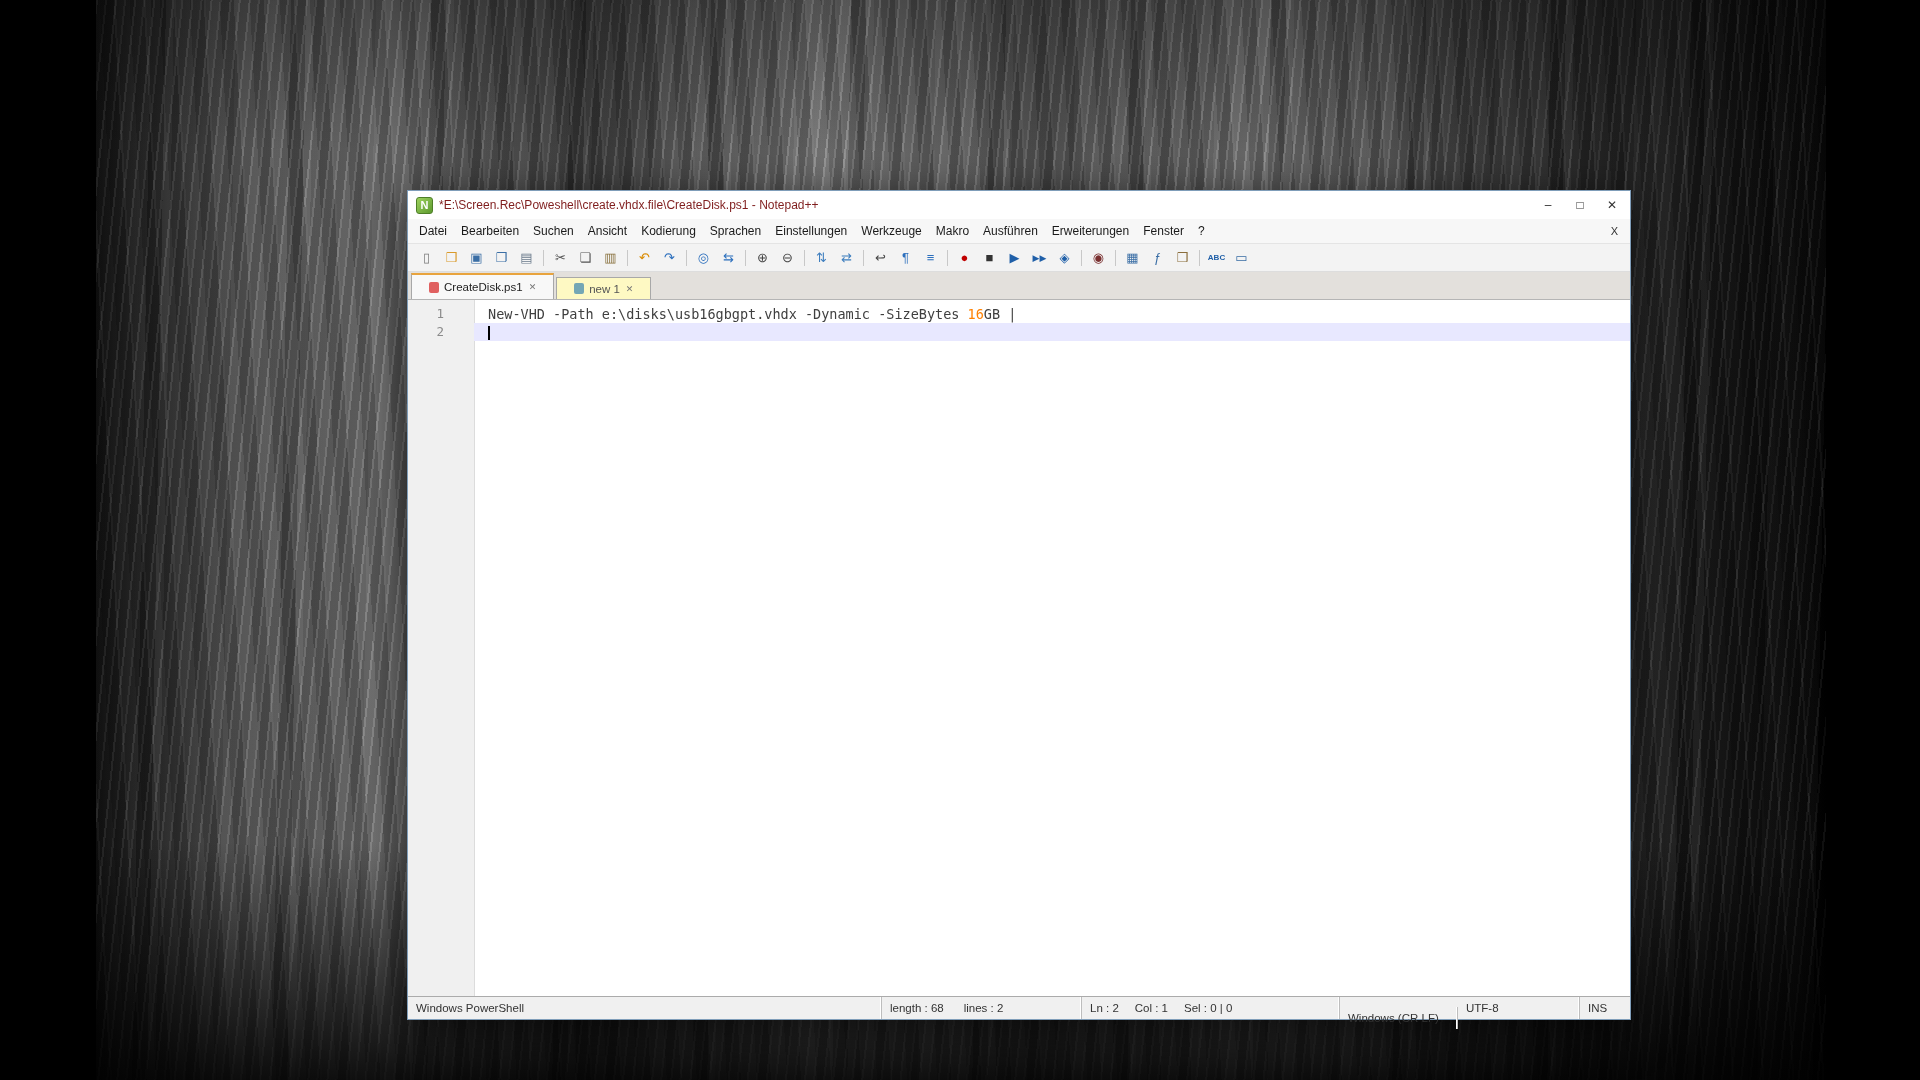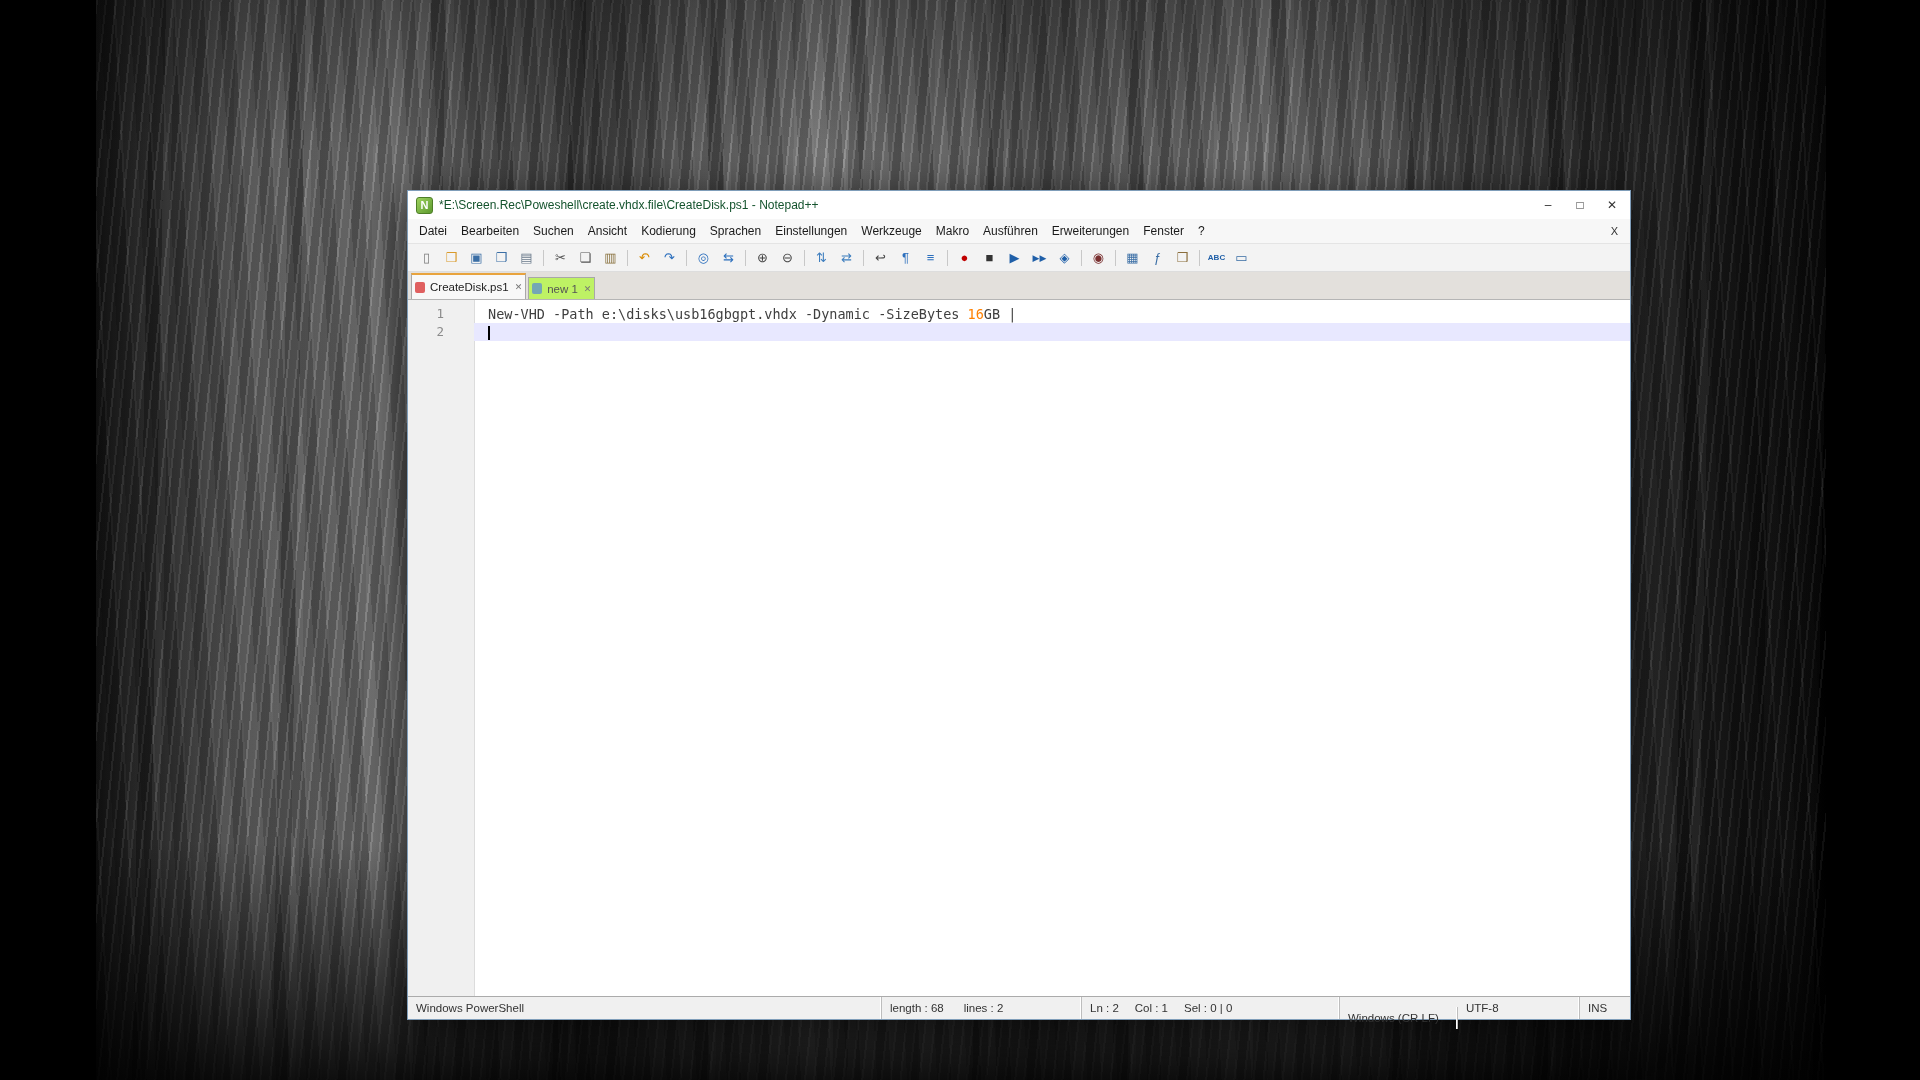--- a/index.html
+++ b/index.html
@@ -19,21 +19,21 @@
   
   #npp-window{position:absolute;left:407px;top:190px;width:1224px;height:830px;
     background:#f0f0f0;border:1px solid #7f9db9;box-shadow:0 10px 40px rgba(0,0,0,.65);
     display:flex;flex-direction:column;box-sizing:border-box;}
 
   
   .titlebar{height:28px;background:#ffffff;display:flex;align-items:center;flex:0 0 28px;}
   .npp-icon{width:17px;height:17px;margin:0 6px 0 8px;border-radius:3px;
     background:linear-gradient(135deg,#9ed25e,#5d9a2f);color:#fff;font-size:11px;font-weight:bold;
     display:flex;align-items:center;justify-content:center;border:1px solid #4e7f27;box-sizing:border-box;}
-  .title-text{font-size:12px;color:#14532d;white-space:nowrap;overflow:hidden;}
+  .title-text{font-size:12px;color:#7f1d1d;white-space:nowrap;overflow:hidden;}
   .tb-spacer{flex:1;}
   .win-btn{width:32px;height:28px;display:flex;align-items:center;justify-content:center;
     font-size:12px;color:#333;cursor:default;}
   .win-btn.close{margin-right:2px;}
 
   
   .menubar{height:24px;background:#f7f7f7;display:flex;align-items:center;flex:0 0 24px;
     border-bottom:1px solid #e4e4e4;padding-left:4px;}
   .menu-item{font-size:12px;color:#1a1a1a;padding:0 7px;line-height:24px;}
   .menu-close-x{font-size:11px;color:#333;padding:0 12px;}
@@ -41,24 +41,24 @@
   
   .toolbar{height:27px;background:#f3f3f3;display:flex;align-items:center;flex:0 0 27px;
     border-bottom:1px solid #ddd;padding-left:6px;}
   .tb-btn{width:23px;height:21px;display:flex;align-items:center;justify-content:center;
     font-size:13px;margin:0 1px;border-radius:2px;}
   .tb-sep{width:1px;height:16px;background:#c8c8c8;margin:0 4px;}
 
   
   .tabbar{height:27px;background:#e3e0dc;display:flex;align-items:flex-end;flex:0 0 27px;
     border-bottom:1px solid #b5b5b5;padding-left:3px;}
-  .tab{display:flex;align-items:center;padding:0 3px;margin-right:2px;box-sizing:border-box;
+  .tab{display:flex;align-items:center;padding:0 17px;margin-right:2px;box-sizing:border-box;
     border:1px solid #a8a8a8;border-bottom:none;}
   .tab.active{height:26px;background:#f8f8f8;border-top:2px solid #e8a33d;}
-  .tab.inactive{height:22px;background:#bef264;}
+  .tab.inactive{height:22px;background:#fef9c3;}
   .tab-doc-icon{width:10px;height:11px;border-radius:2px;margin-right:5px;}
   .tab-label{font-size:11.5px;color:#222;white-space:nowrap;}
   .tab.inactive .tab-label{color:#555;}
   .tab-close{font-size:9px;color:#777;margin-left:6px;}
 
   
   .editor{flex:1 1 auto;background:#ffffff;position:relative;overflow:hidden;
     font-family:"DejaVu Sans Mono", monospace;font-size:13.5px;}
   .gutter-bg{position:absolute;left:0;top:0;bottom:0;width:66px;background:#f0f0f0;
     border-right:1px solid #dcdcdc;}

